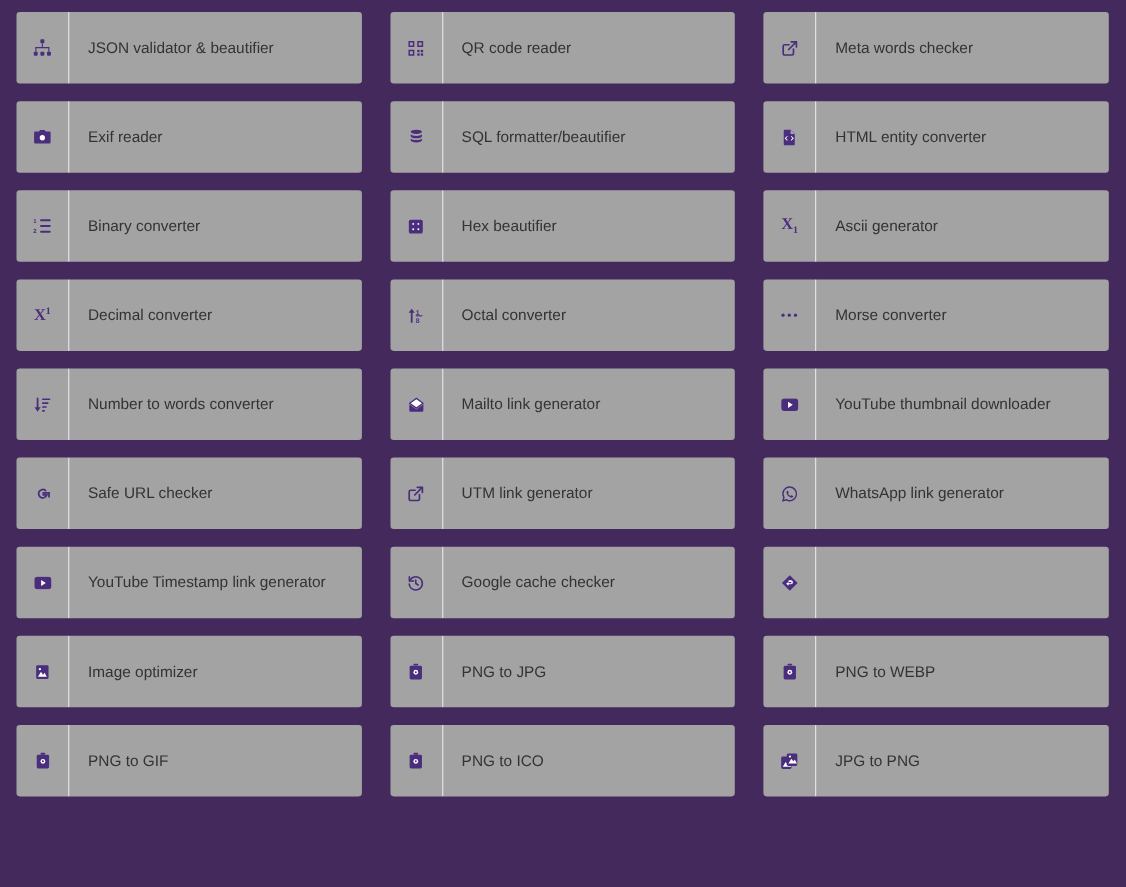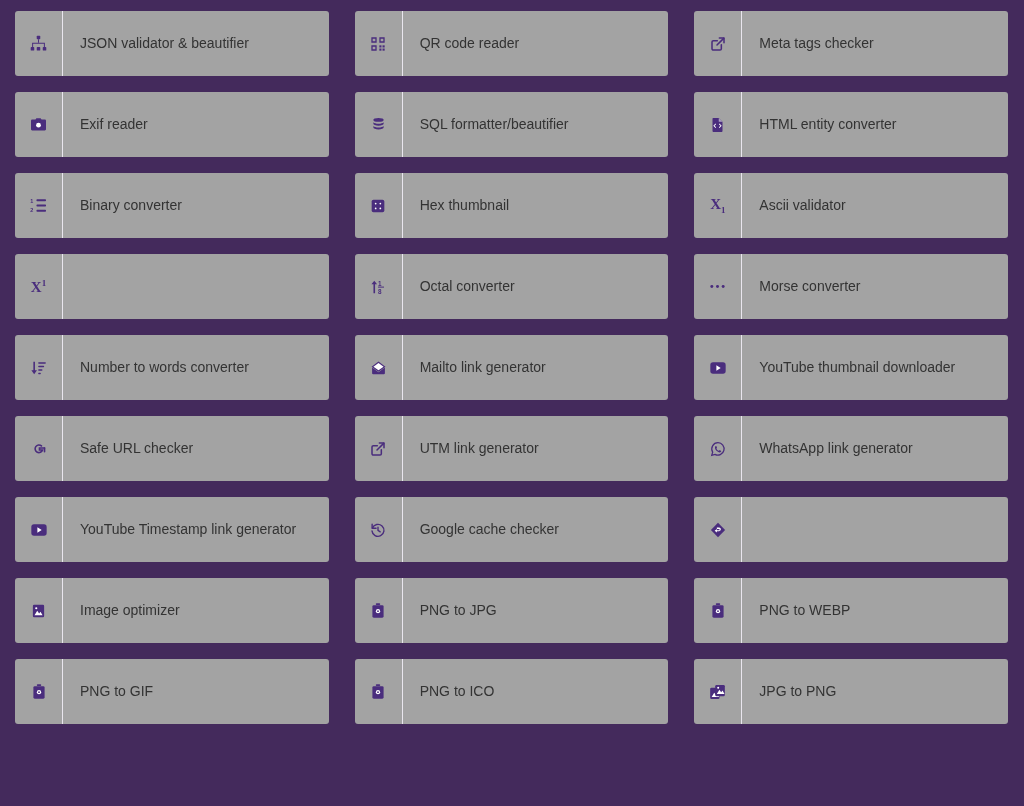--- a/index.html
+++ b/index.html
@@ -99,21 +99,21 @@
       <div class="tool-label">QR code reader</div>
     </div>
     <div class="tool-card">
       <div class="tool-icon-box">
         <svg width="16" height="16" viewBox="0 0 24 24" fill="none" stroke="#4a2d7d" stroke-width="2.3" stroke-linecap="round" stroke-linejoin="round">
         <path d="M17 13v6a2 2 0 0 1-2 2H5a2 2 0 0 1-2-2V9a2 2 0 0 1 2-2h6"></path>
         <path d="M14 3h7v7"></path>
           <path d="M10.5 13.5L20.5 3.5"></path>
       </svg>
       </div>
-      <div class="tool-label">Meta tags checker</div>
+      <div class="tool-label">Meta words checker</div>
     </div>
     <div class="tool-card">
       <div class="tool-icon-box">
         <svg width="17" height="17" viewBox="0 0 24 24" fill="#4a2d7d">
         <path d="M9 3h6l1.3 2H21a1.6 1.6 0 0 1 1.6 1.6v12.2A1.6 1.6 0 0 1 21 20.4H3a1.6 1.6 0 0 1-1.6-1.6V6.6A1.6 1.6 0 0 1 3 5h4.7L9 3z"></path>
         <circle cx="12" cy="13" r="3.4" fill="#fff"></circle>
       </svg>
       </div>
       <div class="tool-label">Exif reader</div>
     </div>
@@ -152,32 +152,33 @@
     <div class="tool-card">
       <div class="tool-icon-box">
         <svg width="16" height="16" viewBox="0 0 24 24" fill="#4a2d7d">
         <rect x="2.5" y="2.5" width="19" height="19" rx="2.6"></rect>
         <rect x="7.2" y="7" width="2.6" height="2.6" rx="1.3" fill="#fff"></rect>
         <rect x="14.2" y="7" width="2.6" height="2.6" rx="1.3" fill="#fff"></rect>
         <rect x="7.2" y="14.4" width="2.6" height="2.6" rx="1.3" fill="#fff"></rect>
         <rect x="14.2" y="14.4" width="2.6" height="2.6" rx="1.3" fill="#fff"></rect>
       </svg>
       </div>
-      <div class="tool-label">Hex thumbnail</div>
+      <div class="tool-label">Hex beautifier</div>
     </div>
     <div class="tool-card">
       <div class="tool-icon-box">
         <span class="glyph">X<sub>1</sub></span>
       </div>
-      <div class="tool-label">Ascii validator</div>
+      <div class="tool-label">Ascii generator</div>
     </div>
     <div class="tool-card">
       <div class="tool-icon-box">
         <span class="glyph">X<sup>1</sup></span>
       </div>
+      <div class="tool-label">Decimal converter</div>
     </div>
     <div class="tool-card">
       <div class="tool-icon-box">
         <svg width="16" height="16" viewBox="0 0 24 24" fill="#4a2d7d">
         <path d="M6.4 2.5 10.6 8H7.6v13.5H5.2V8h-3l4.2-5.5z"></path>
         <text x="12" y="10.5" font-family="Liberation Sans, sans-serif" font-size="9.5" font-weight="700" fill="#4a2d7d">1</text>
         <rect x="12" y="11.4" width="9" height="1.5"></rect>
         <text x="12" y="22" font-family="Liberation Sans, sans-serif" font-size="9.5" font-weight="700" fill="#4a2d7d">8</text>
       </svg>
       </div>

